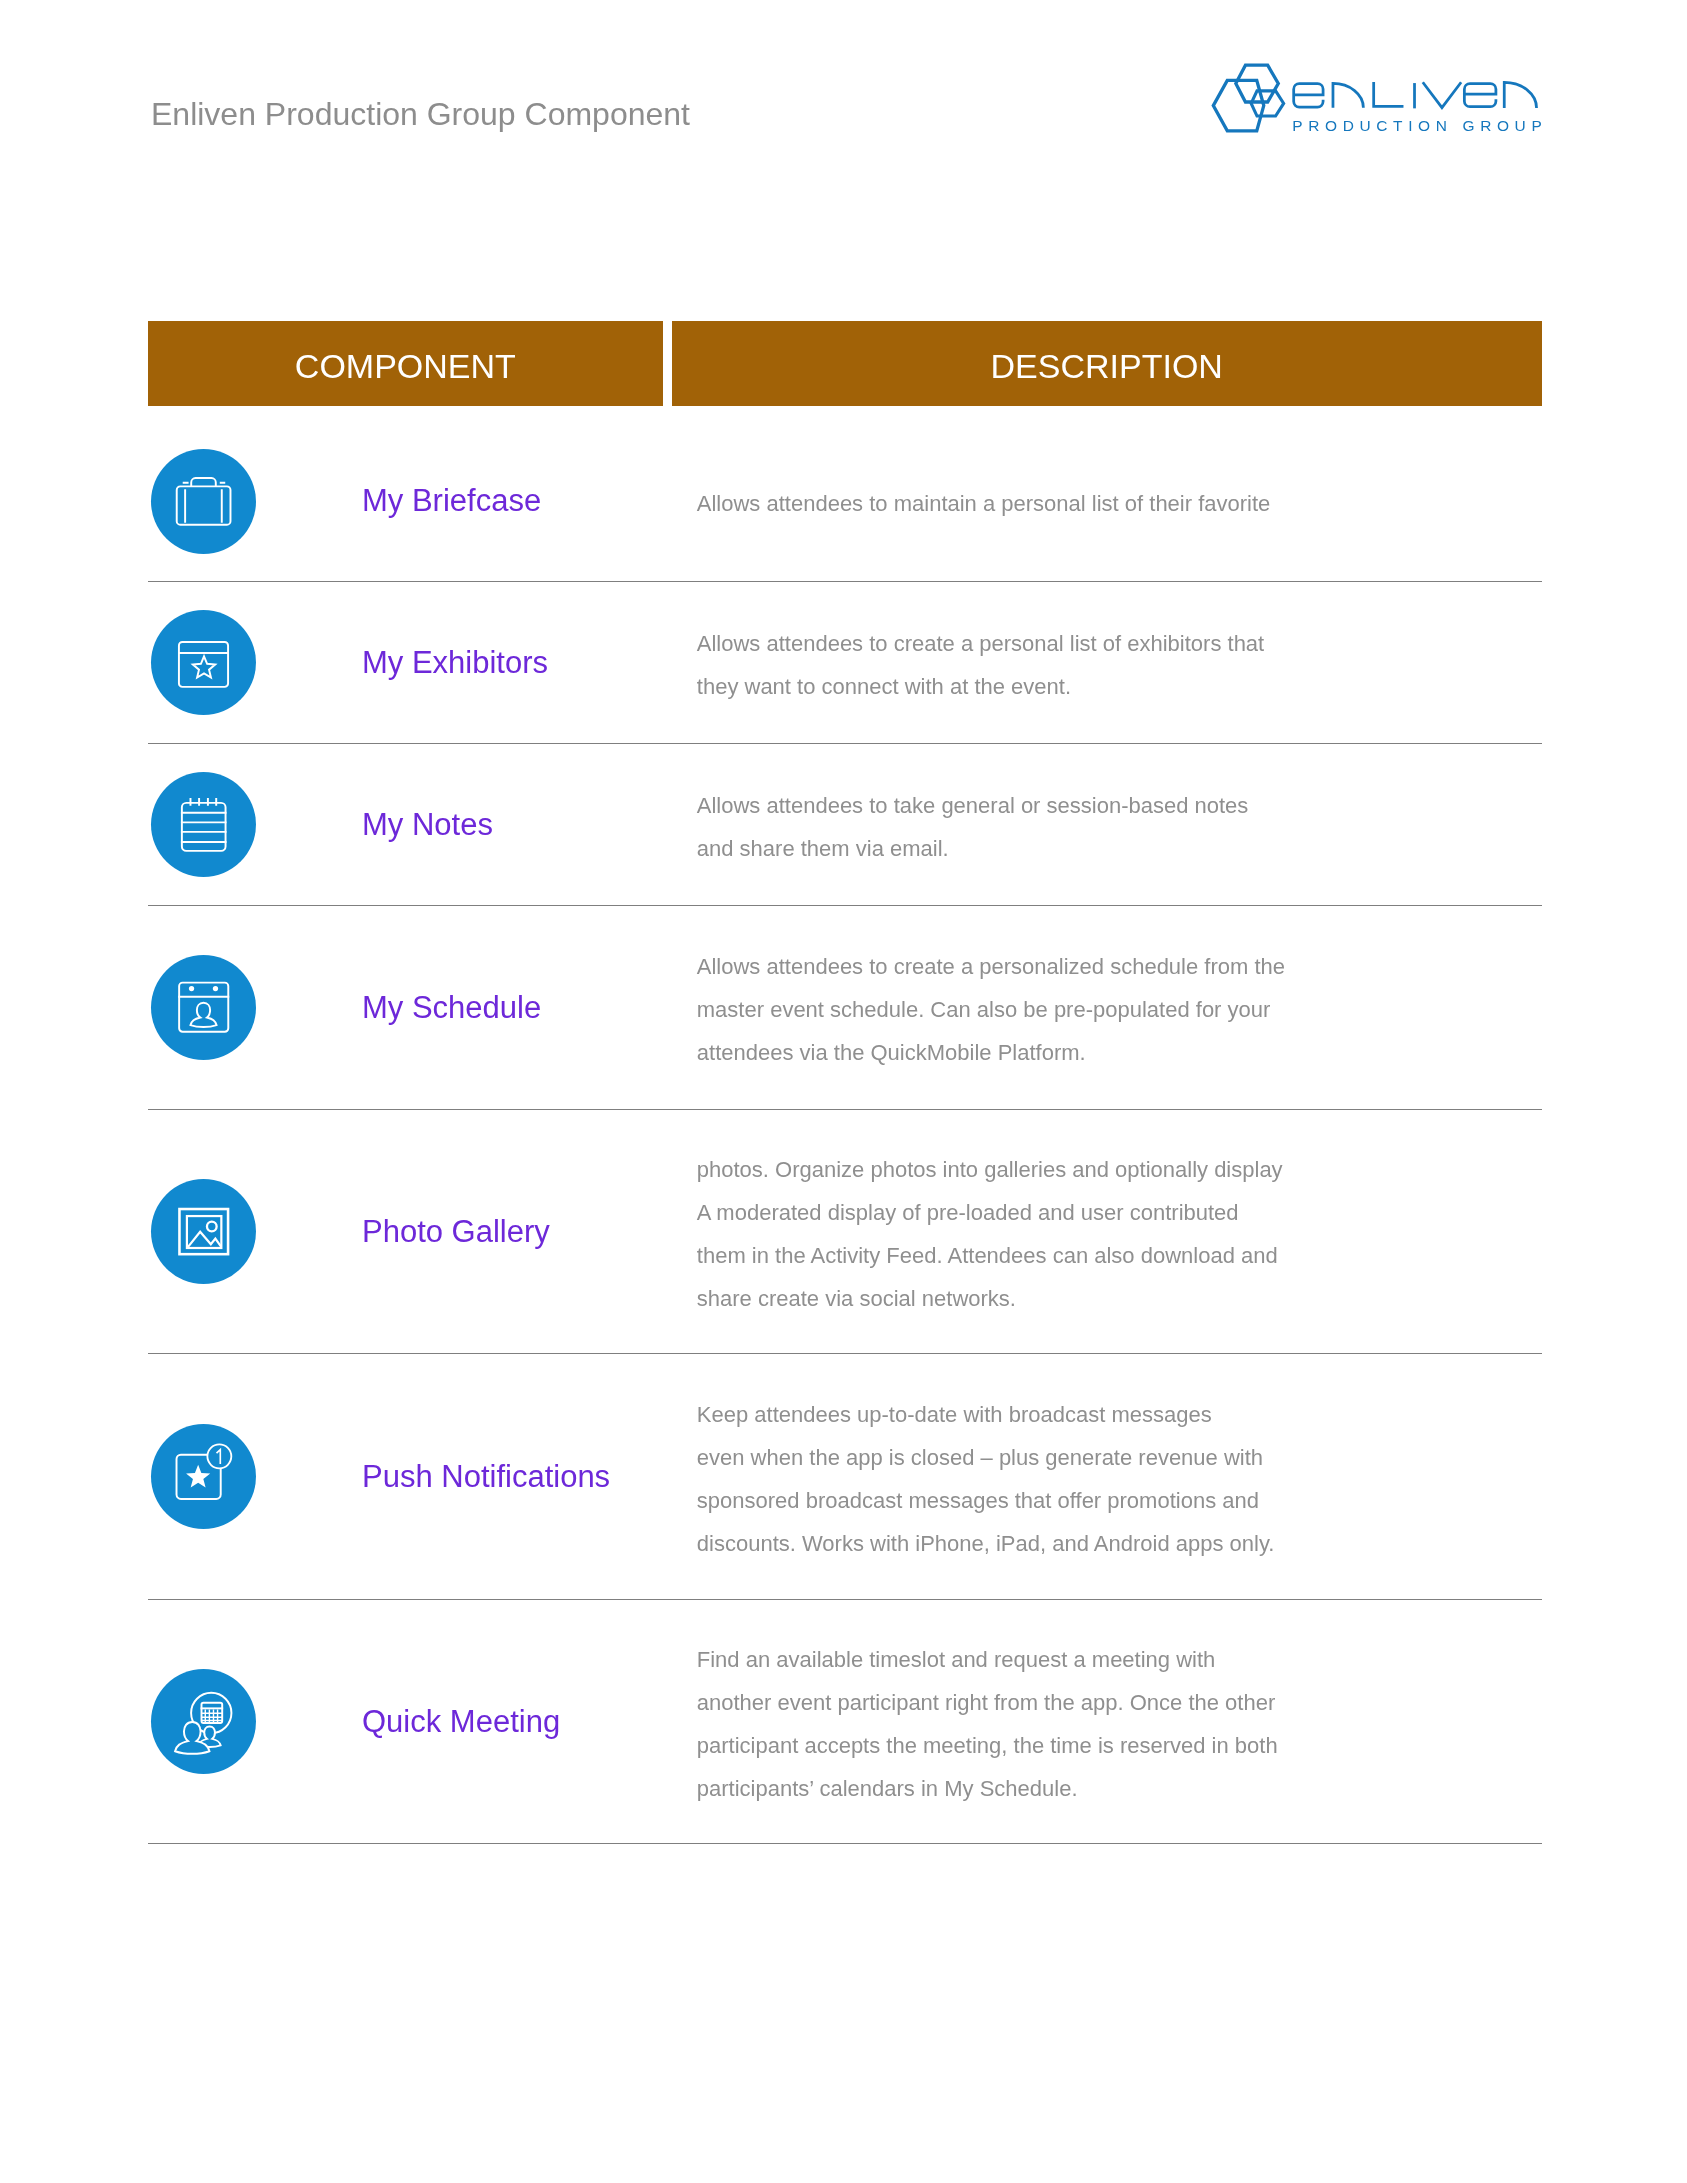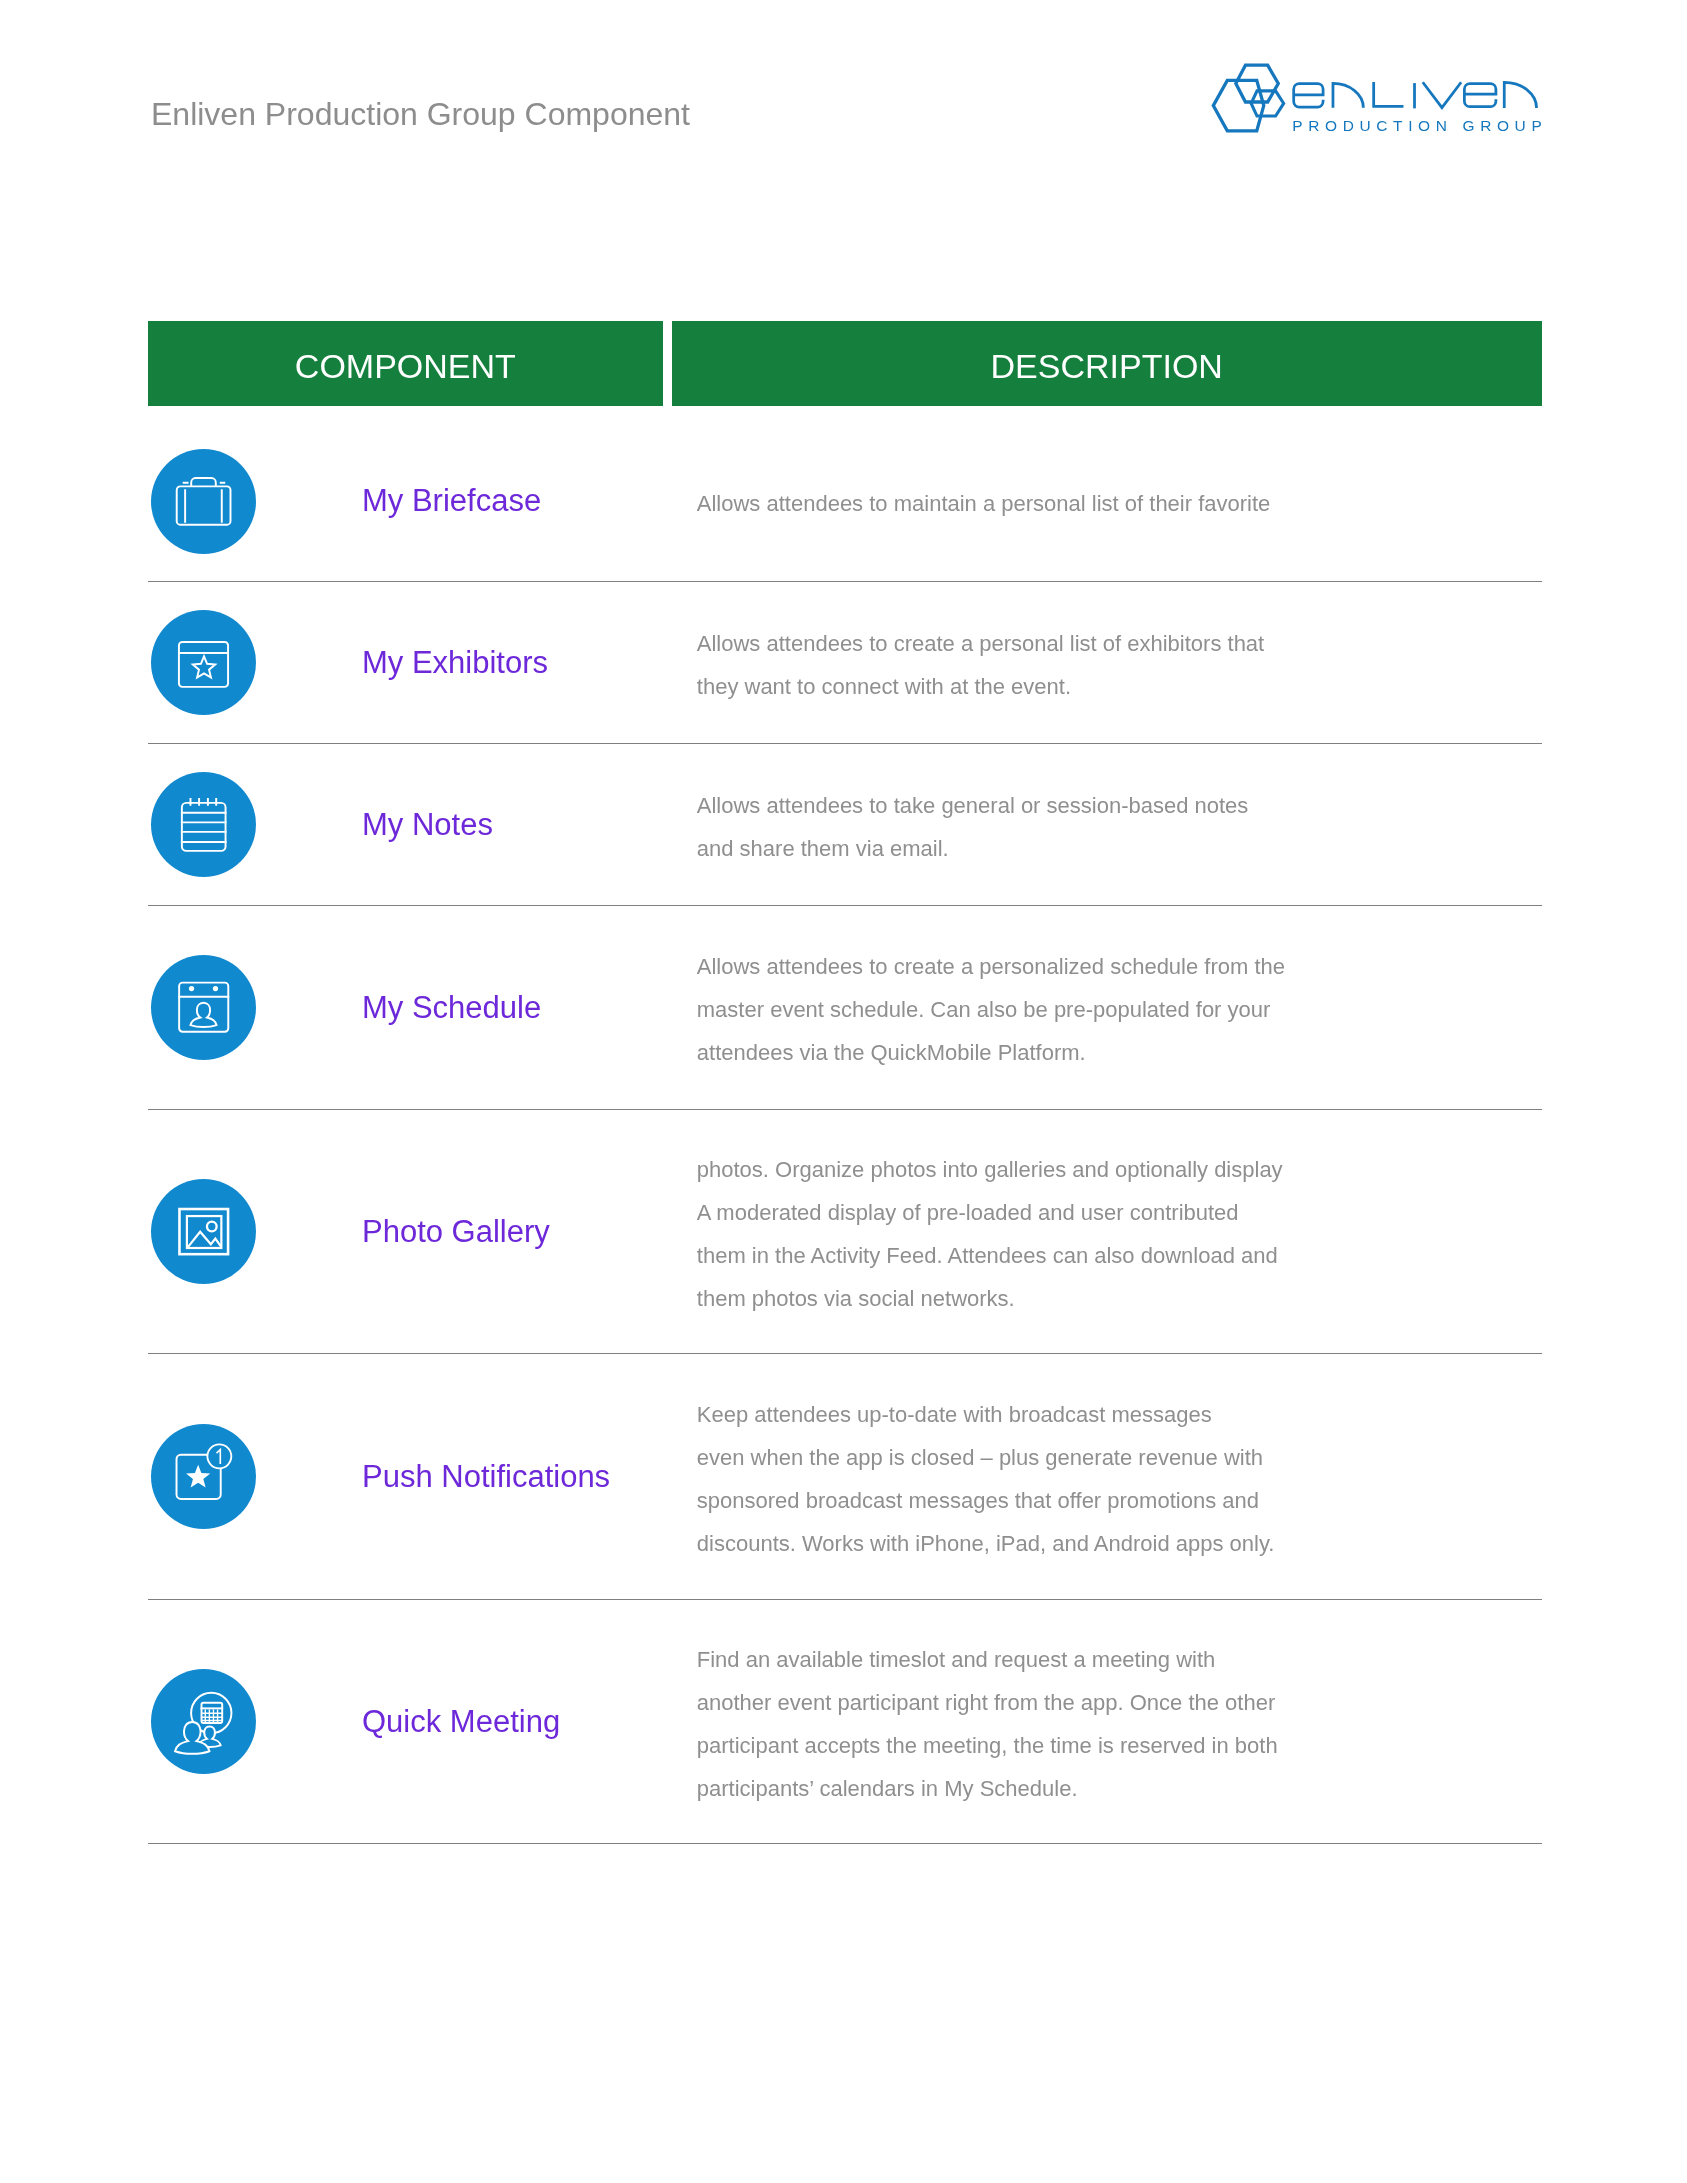--- a/index.html
+++ b/index.html
@@ -10,21 +10,21 @@
 
   
   .doc-header{position:absolute;left:0;top:0;width:1687px;height:202px;}
   .doc-title{position:absolute;left:151px;top:96px;font-size:32px;color:#8d8d8d;
              white-space:nowrap;}
   .logo{position:absolute;left:1211px;top:60px;width:331px;height:67px;}
 
   
   .tbl{position:absolute;left:148px;top:321px;width:1394px;}
   .thead{display:flex;height:85px;}
-  .th{background:#15803d;color:#fff;display:flex;align-items:center;justify-content:center;
+  .th{background:#a16207;color:#fff;display:flex;align-items:center;justify-content:center;
       font-size:34px;padding-top:6px;box-sizing:border-box;}
   .th-1{width:515px;}
   .th-gap{width:8.8px;}
   .th-2{width:871px;}
 
   .row{display:flex;align-items:stretch;border-bottom:1.7px solid #7f7f7f;box-sizing:border-box;}
   .row.h1{height:176px;padding-top:15.4px;}.row.h2{height:162px}.row.h3{height:162px}
   .row.h4{height:204px}.row.h5{height:244px}.row.h6{height:246px}.row.h7{height:244px}
   .cell-icon{width:202px;display:flex;align-items:center;justify-content:flex-start;padding-left:3.4px;box-sizing:border-box;}
   .cell-name{width:312px;display:flex;align-items:center;box-sizing:border-box;padding-left:12px;}
@@ -168,21 +168,21 @@
               </svg></span>
           </div>
           <div class="cell-name">
             <span class="name-txt">Photo Gallery</span>
           </div>
           <div class="cell-desc">
             <span class="desc-txt">
               <span class="desc-line">photos. Organize photos into galleries and optionally display</span>
               <span class="desc-line">A moderated display of pre-loaded and user contributed</span>
               <span class="desc-line">them in the Activity Feed. Attendees can also download and</span>
-              <span class="desc-line">them photos via social networks.</span>
+              <span class="desc-line">share create via social networks.</span>
             </span>
           </div>
         </div>
         <div class="row h6">
           <div class="cell-icon">
             <span class="icon-circle"><svg viewBox="0 0 100 100" width="105" height="105">
                 <g fill="none" stroke="#fff" stroke-width="1.85" stroke-linecap="butt" stroke-linejoin="miter">
                   <rect x="24.3" y="29.2" width="42.1" height="42.2" rx="4.2" ry="4.2" stroke-width="1.85"></rect>
                   <path d="M44.90 38.70 L47.96 46.59 L56.41 47.06 L49.85 52.41 L52.01 60.59 L44.90 56.00 L37.79 60.59 L39.95 52.41 L33.39 47.06 L41.84 46.59 Z" fill="#fff" stroke="none"></path>
                   <circle cx="65.1" cy="30.8" r="11.4" stroke-width="1.75" fill="#1189cf"></circle>

